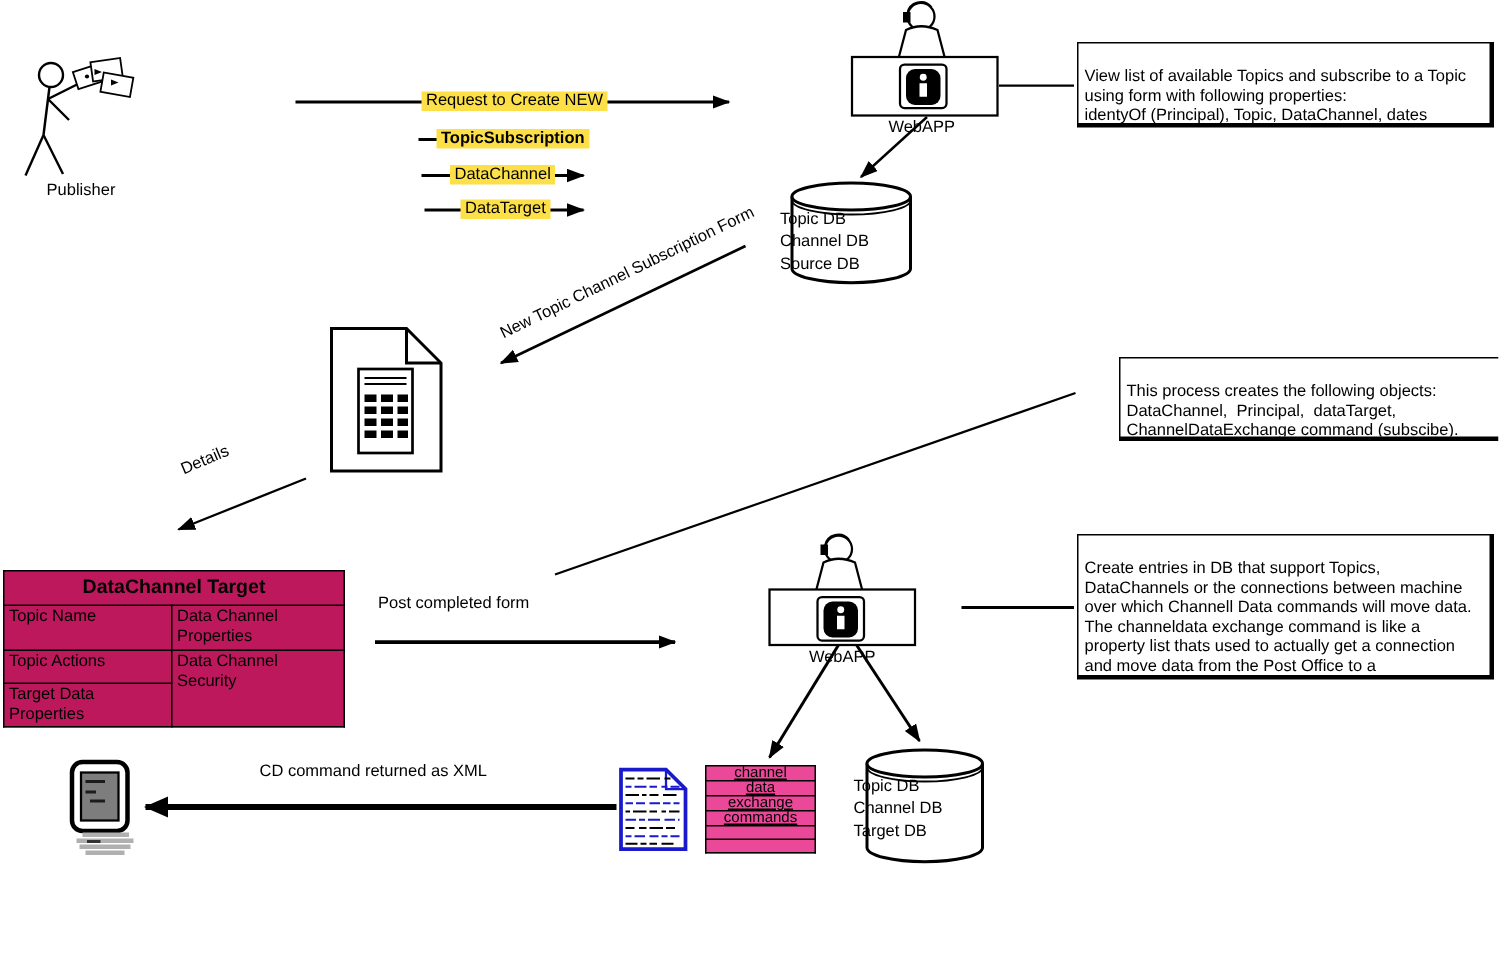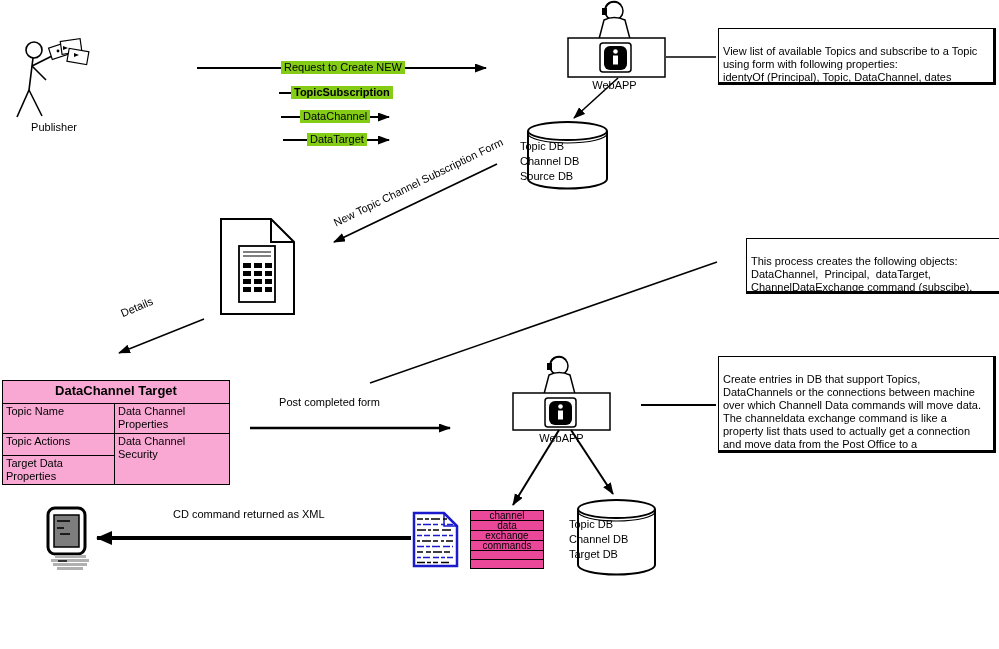--- a/index.html
+++ b/index.html
@@ -1,28 +1,28 @@
 <!DOCTYPE html>
 <html><head>
 <meta charset="utf-8">
 <style>
   html,body{margin:0;padding:0;background:#fff;}
   #canvas{position:relative;width:999px;height:649px;background:#fff;
           font-family:"Liberation Sans",sans-serif;color:#000;overflow:hidden;}
   #art{position:absolute;left:0;top:0;z-index:1;}
   .lbl{position:absolute;z-index:2;font-size:11px;line-height:13px;white-space:nowrap;}
-  .bg{background:#84cc16;padding:0 3px;}
+  .bg{background:#fde047;padding:0 3px;}
   .rot{transform-origin:0 100%;}
   .note{position:absolute;left:718px;width:278px;box-sizing:border-box;z-index:2;
         border:1px solid #000;border-right-width:3px;border-bottom-width:3px;
         background:#fff;font-size:11px;line-height:13px;padding:16px 4px 3px;
         white-space:pre-wrap;overflow:hidden;}
   .dbl{position:absolute;z-index:2;width:96px;font-size:11px;line-height:15px;text-align:left;}
   .dbl span{display:block;}
-  .dct{position:absolute;left:2px;top:380px;z-index:2;border-collapse:collapse;background:#f9a8d4;}
+  .dct{position:absolute;left:2px;top:380px;z-index:2;border-collapse:collapse;background:#be185d;}
   .dct th,.dct td{border:1px solid #000;font-size:11px;line-height:13px;
         padding:1px 3px;text-align:left;vertical-align:top;font-weight:normal;}
   .dct th{font-size:13px;font-weight:bold;text-align:center;padding:3px;height:16px;}
   .cdt{position:absolute;left:470px;top:510px;z-index:2;border-collapse:collapse;background:#ec4899;}
   .cdt td{border:1px solid #000;width:72px;height:8px;font-size:10px;line-height:9px;
         text-align:center;text-decoration:underline;padding:0;}
 </style>
 </head>
 <body>
 
@@ -167,21 +167,21 @@
 
   <div class="lbl" style="left:23px;top:121px;width:62px;text-align:center;">Publisher</div>
   <div class="lbl bg" style="left:281px;top:61px;">Request to Create NEW</div>
   <div class="lbl bg" style="left:291px;top:86px;font-weight:bold;">TopicSubscription</div>
   <div class="lbl bg" style="left:300px;top:110px;">DataChannel</div>
   <div class="lbl bg" style="left:307px;top:133px;">DataTarget</div>
   <div class="lbl" style="left:587px;top:79px;width:55px;text-align:center;">WebAPP</div>
   <div class="lbl" style="left:534px;top:432px;width:55px;text-align:center;">WebAPP</div>
   <div class="lbl rot" style="left:336px;top:217px;width:190px;text-align:center;transform:rotate(-26deg);">New Topic Channel Subscription Form</div>
   <div class="lbl rot" style="left:124px;top:307px;width:46px;transform:rotate(-23deg);">Details</div>
-  <div class="lbl" style="left:252px;top:396px;width:155px;text-align:center;">Post completed form</div>
+  <div class="lbl" style="left:252px;top:396px;width:155px;">Post completed form</div>
   <div class="lbl" style="left:173px;top:508px;">CD command returned as XML</div>
 
   <div class="note" style="top:28px;height:57px;">View list of available Topics and subscribe to a Topic using form with following properties:
 identyOf (Principal), Topic, DataChannel, dates (start/end)</div>
   <div class="note" style="top:238px;height:56px;margin-left:28px;">This process creates the following objects:
 DataChannel,  Principal,  dataTarget,
 ChannelDataExchange command (subscibe).</div>
   <div class="note" style="top:356px;height:97px;">Create entries in DB that support Topics, DataChannels or the connections between machine over which Channell Data commands will move data. The channeldata exchange command is like a property list thats used to actually get a connection and move data from the Post Office to a subscriber.see docs for "ChannelData Command"</div>
 
   <div class="dbl" style="left:520px;top:139px;">

